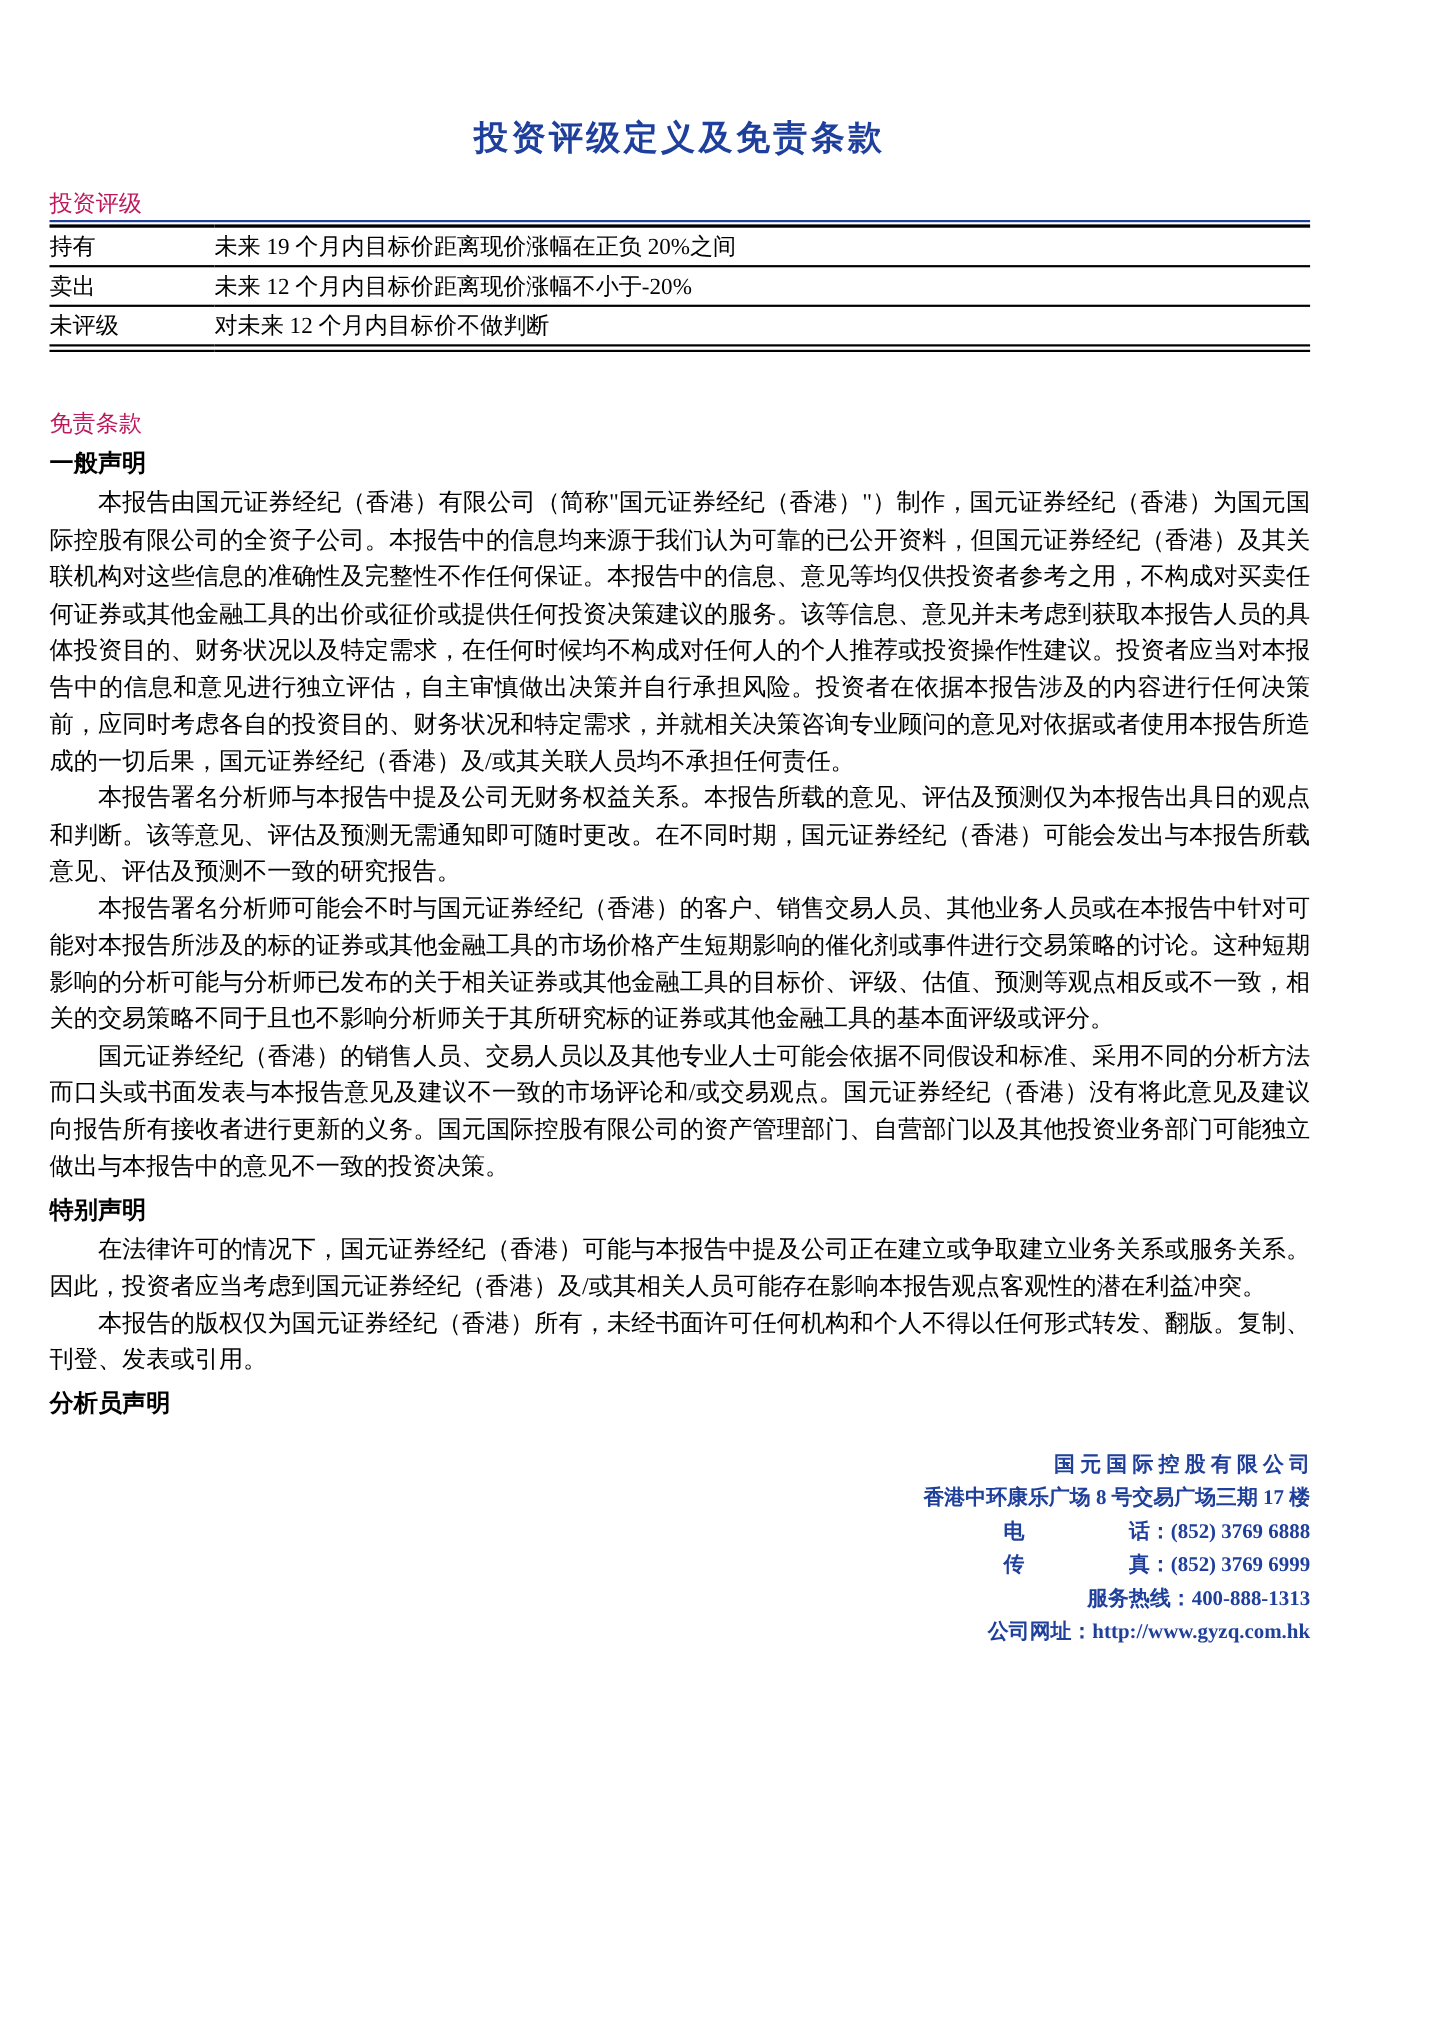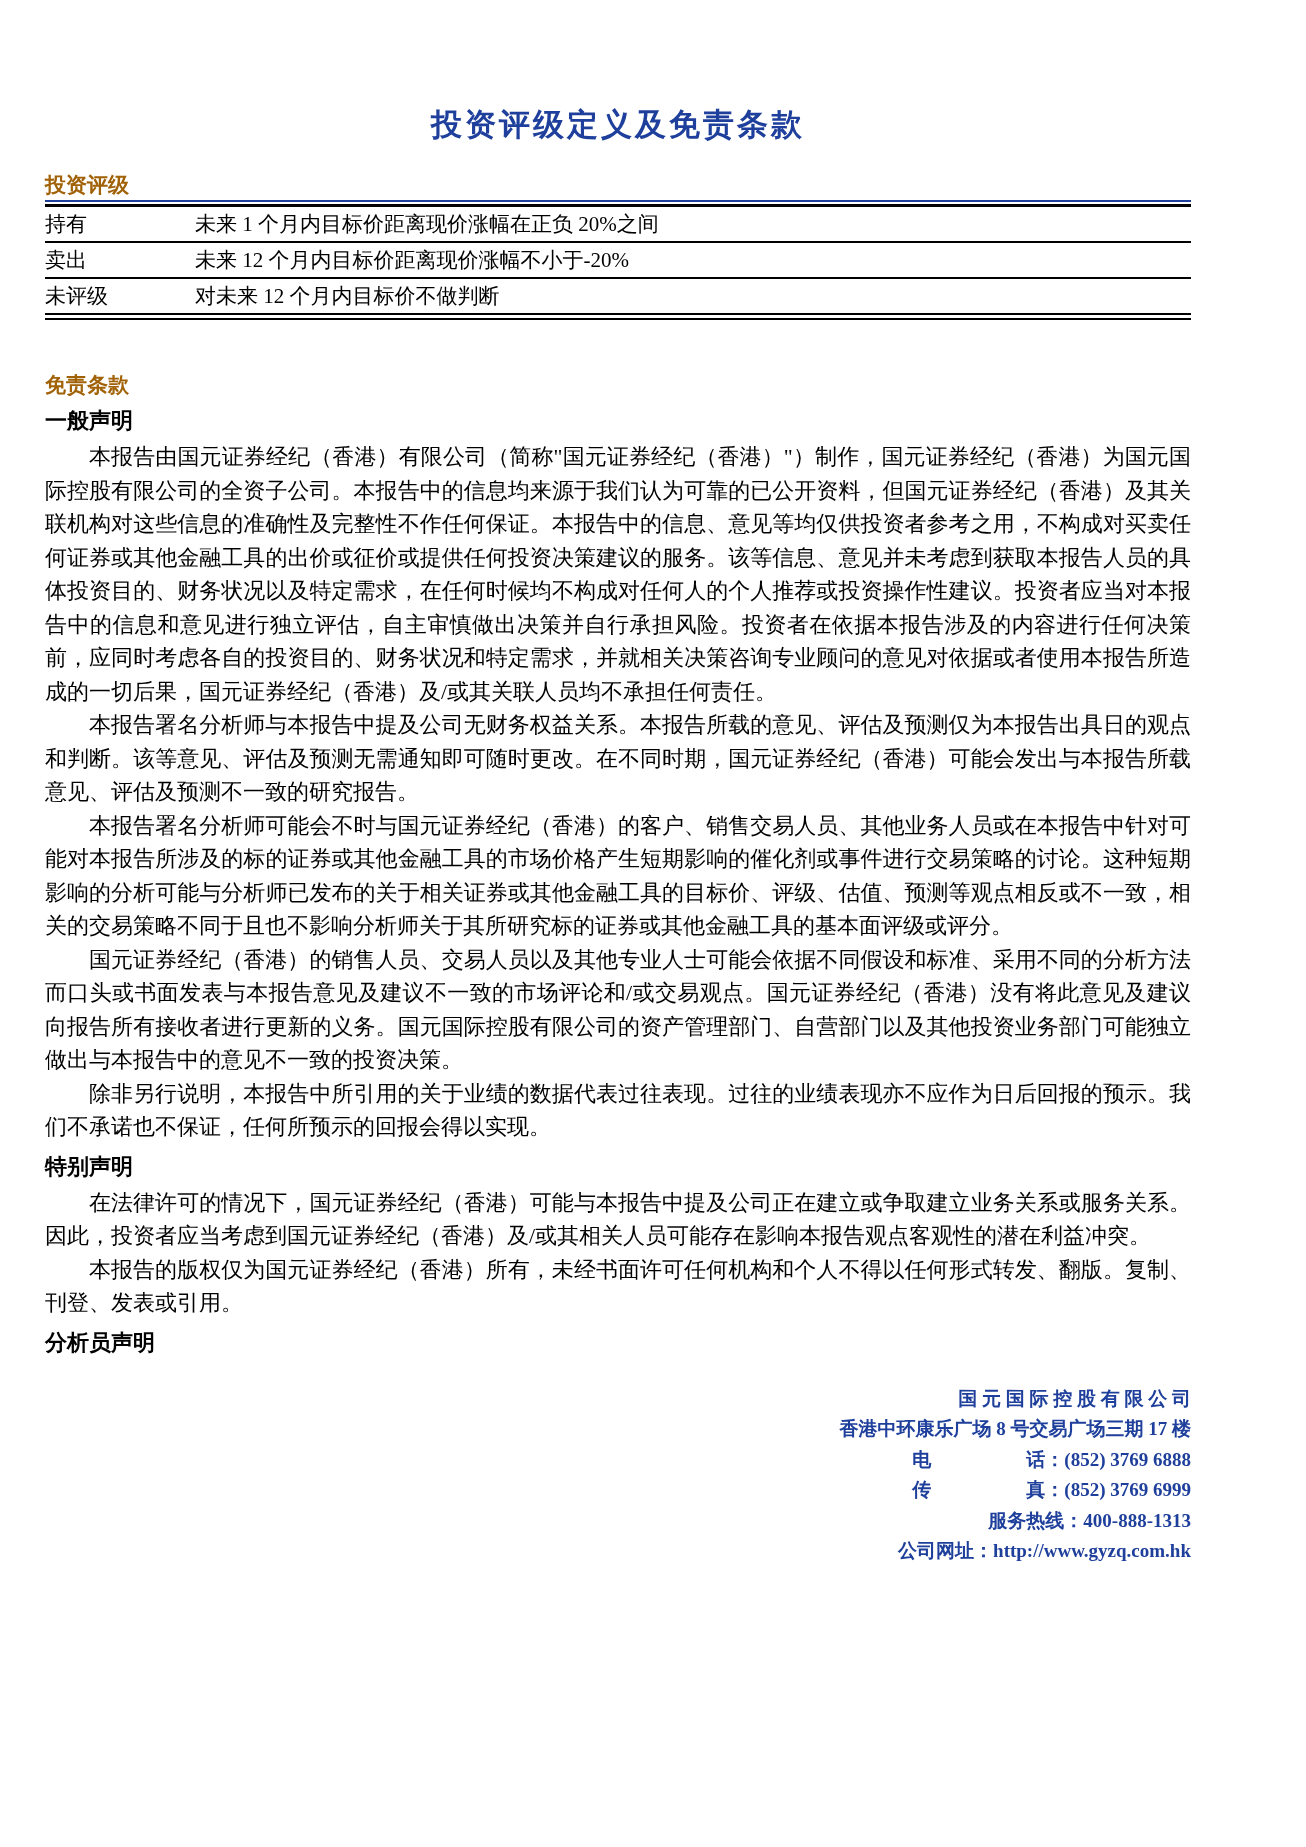--- a/index.html
+++ b/index.html
@@ -20,22 +20,22 @@
     padding-top: 78px;
     text-align: center;
     font-size: 31px;
     font-weight: bold;
     color: #1E3F9B;
     letter-spacing: 3px;
   }
   .section-heading {
     margin-top: 26px;
     font-size: 21px;
-    font-weight: bold;
-    color: #a16207;
+    font-weight: normal;
+    color: #be185d;
     line-height: 26px;
   }
   .rating-heading {
     border-bottom: 2px solid #1E3F9B;
     padding-bottom: 2px;
   }
   table.rating-table {
     width: 100%;
     border-collapse: collapse;
     margin-top: 2px;
@@ -81,41 +81,40 @@
 <div class="page">
 
   <div class="doc-title">投资评级定义及免责条款</div>
 
   <div class="section-heading rating-heading">投资评级</div>
 
   <table class="rating-table">
     <tbody>
       <tr>
         <td class="rating-label">持有</td>
-        <td class="rating-definition">未来 1 个月内目标价距离现价涨幅在正负 20%之间</td>
+        <td class="rating-definition">未来 19 个月内目标价距离现价涨幅在正负 20%之间</td>
       </tr>
       <tr>
         <td class="rating-label">卖出</td>
         <td class="rating-definition">未来 12 个月内目标价距离现价涨幅不小于-20%</td>
       </tr>
       <tr>
         <td class="rating-label">未评级</td>
         <td class="rating-definition">对未来 12 个月内目标价不做判断</td>
       </tr>
     </tbody>
   </table>
 
   <div class="section-heading disclaimer-heading">免责条款</div>
 
   <div class="subsection-heading">一般声明</div>
   <p class="body-para">本报告由国元证券经纪（香港）有限公司（简称"国元证券经纪（香港）"）制作，国元证券经纪（香港）为国元国际控股有限公司的全资子公司。本报告中的信息均来源于我们认为可靠的已公开资料，但国元证券经纪（香港）及其关联机构对这些信息的准确性及完整性不作任何保证。本报告中的信息、意见等均仅供投资者参考之用，不构成对买卖任何证券或其他金融工具的出价或征价或提供任何投资决策建议的服务。该等信息、意见并未考虑到获取本报告人员的具体投资目的、财务状况以及特定需求，在任何时候均不构成对任何人的个人推荐或投资操作性建议。投资者应当对本报告中的信息和意见进行独立评估，自主审慎做出决策并自行承担风险。投资者在依据本报告涉及的内容进行任何决策前，应同时考虑各自的投资目的、财务状况和特定需求，并就相关决策咨询专业顾问的意见对依据或者使用本报告所造成的一切后果，国元证券经纪（香港）及/或其关联人员均不承担任何责任。</p>
   <p class="body-para">本报告署名分析师与本报告中提及公司无财务权益关系。本报告所载的意见、评估及预测仅为本报告出具日的观点和判断。该等意见、评估及预测无需通知即可随时更改。在不同时期，国元证券经纪（香港）可能会发出与本报告所载意见、评估及预测不一致的研究报告。</p>
   <p class="body-para">本报告署名分析师可能会不时与国元证券经纪（香港）的客户、销售交易人员、其他业务人员或在本报告中针对可能对本报告所涉及的标的证券或其他金融工具的市场价格产生短期影响的催化剂或事件进行交易策略的讨论。这种短期影响的分析可能与分析师已发布的关于相关证券或其他金融工具的目标价、评级、估值、预测等观点相反或不一致，相关的交易策略不同于且也不影响分析师关于其所研究标的证券或其他金融工具的基本面评级或评分。</p>
   <p class="body-para">国元证券经纪（香港）的销售人员、交易人员以及其他专业人士可能会依据不同假设和标准、采用不同的分析方法而口头或书面发表与本报告意见及建议不一致的市场评论和/或交易观点。国元证券经纪（香港）没有将此意见及建议向报告所有接收者进行更新的义务。国元国际控股有限公司的资产管理部门、自营部门以及其他投资业务部门可能独立做出与本报告中的意见不一致的投资决策。</p>
-  <p class="body-para">除非另行说明，本报告中所引用的关于业绩的数据代表过往表现。过往的业绩表现亦不应作为日后回报的预示。我们不承诺也不保证，任何所预示的回报会得以实现。</p>
 
   <div class="subsection-heading">特别声明</div>
   <p class="body-para">在法律许可的情况下，国元证券经纪（香港）可能与本报告中提及公司正在建立或争取建立业务关系或服务关系。因此，投资者应当考虑到国元证券经纪（香港）及/或其相关人员可能存在影响本报告观点客观性的潜在利益冲突。</p>
   <p class="body-para">本报告的版权仅为国元证券经纪（香港）所有，未经书面许可任何机构和个人不得以任何形式转发、翻版。复制、刊登、发表或引用。</p>
 
   <div class="subsection-heading">分析员声明</div>
 
   <div class="footer">
     <div>国 元 国 际 控 股 有 限 公 司</div>
     <div>香港中环康乐广场 8 号交易广场三期 17 楼</div>

